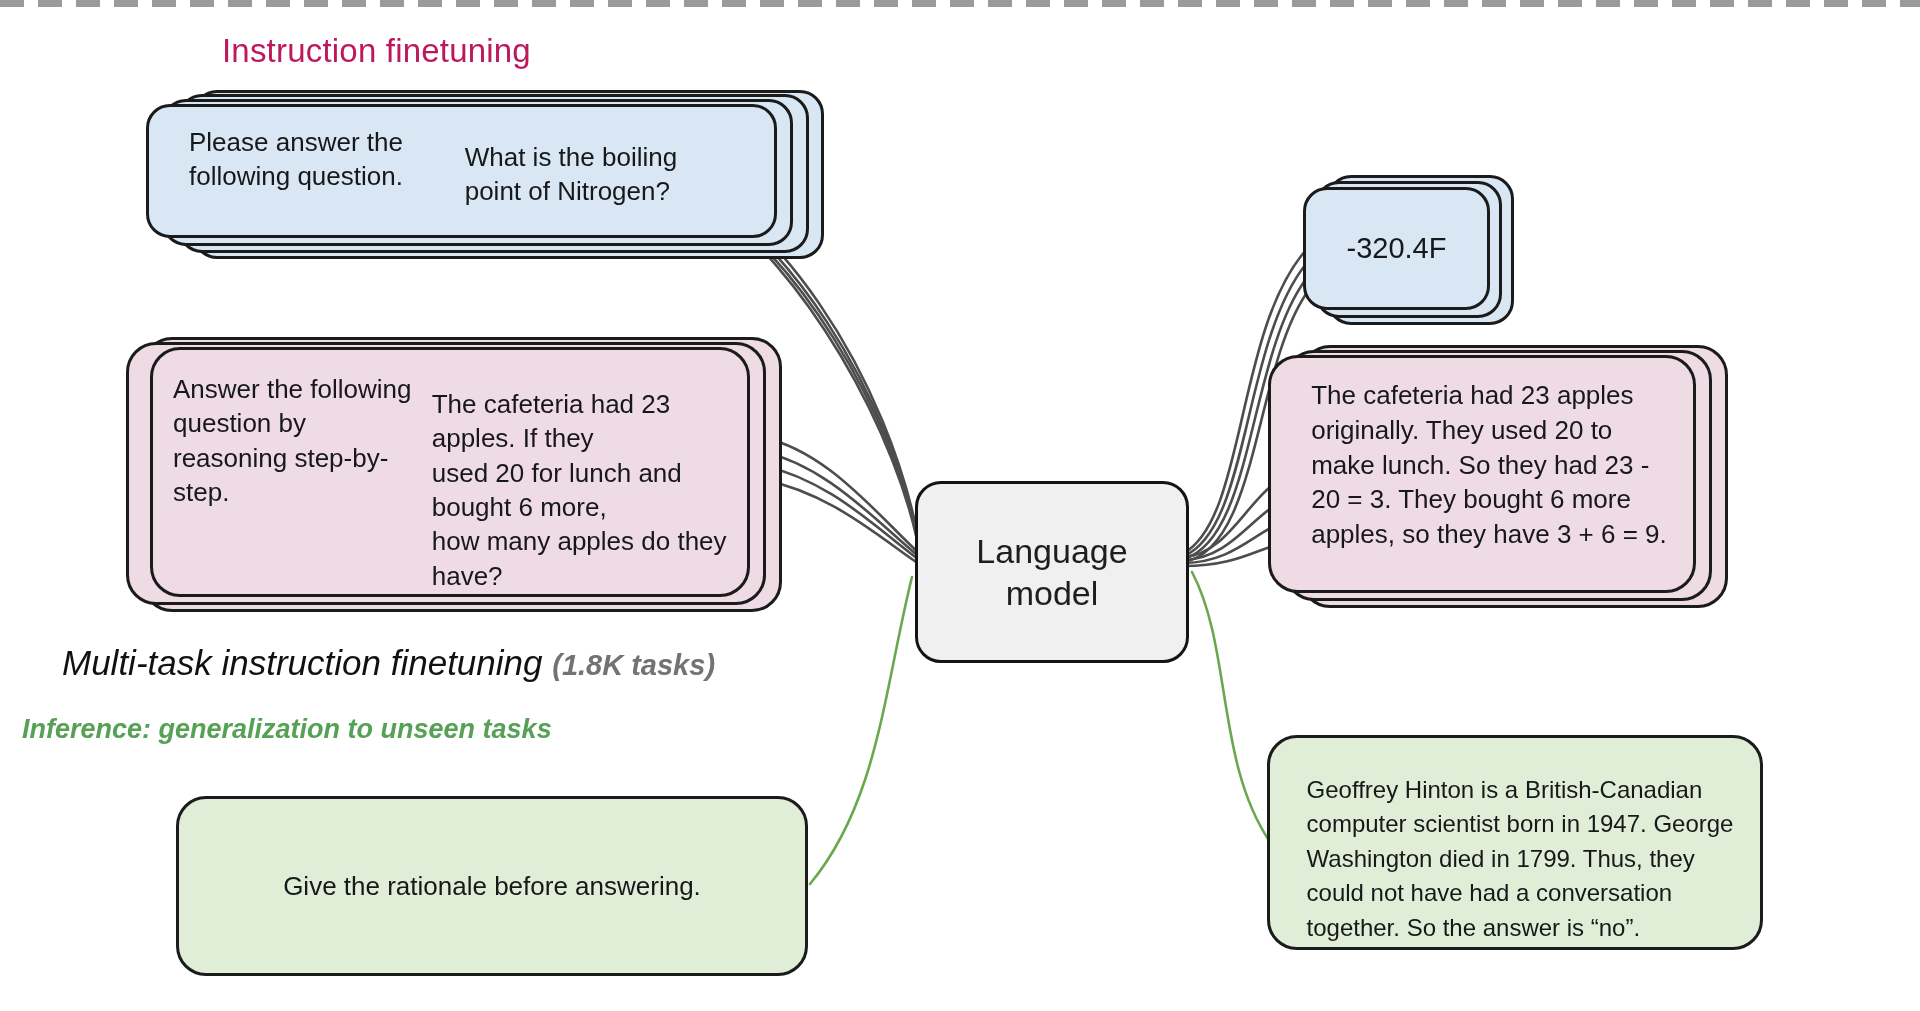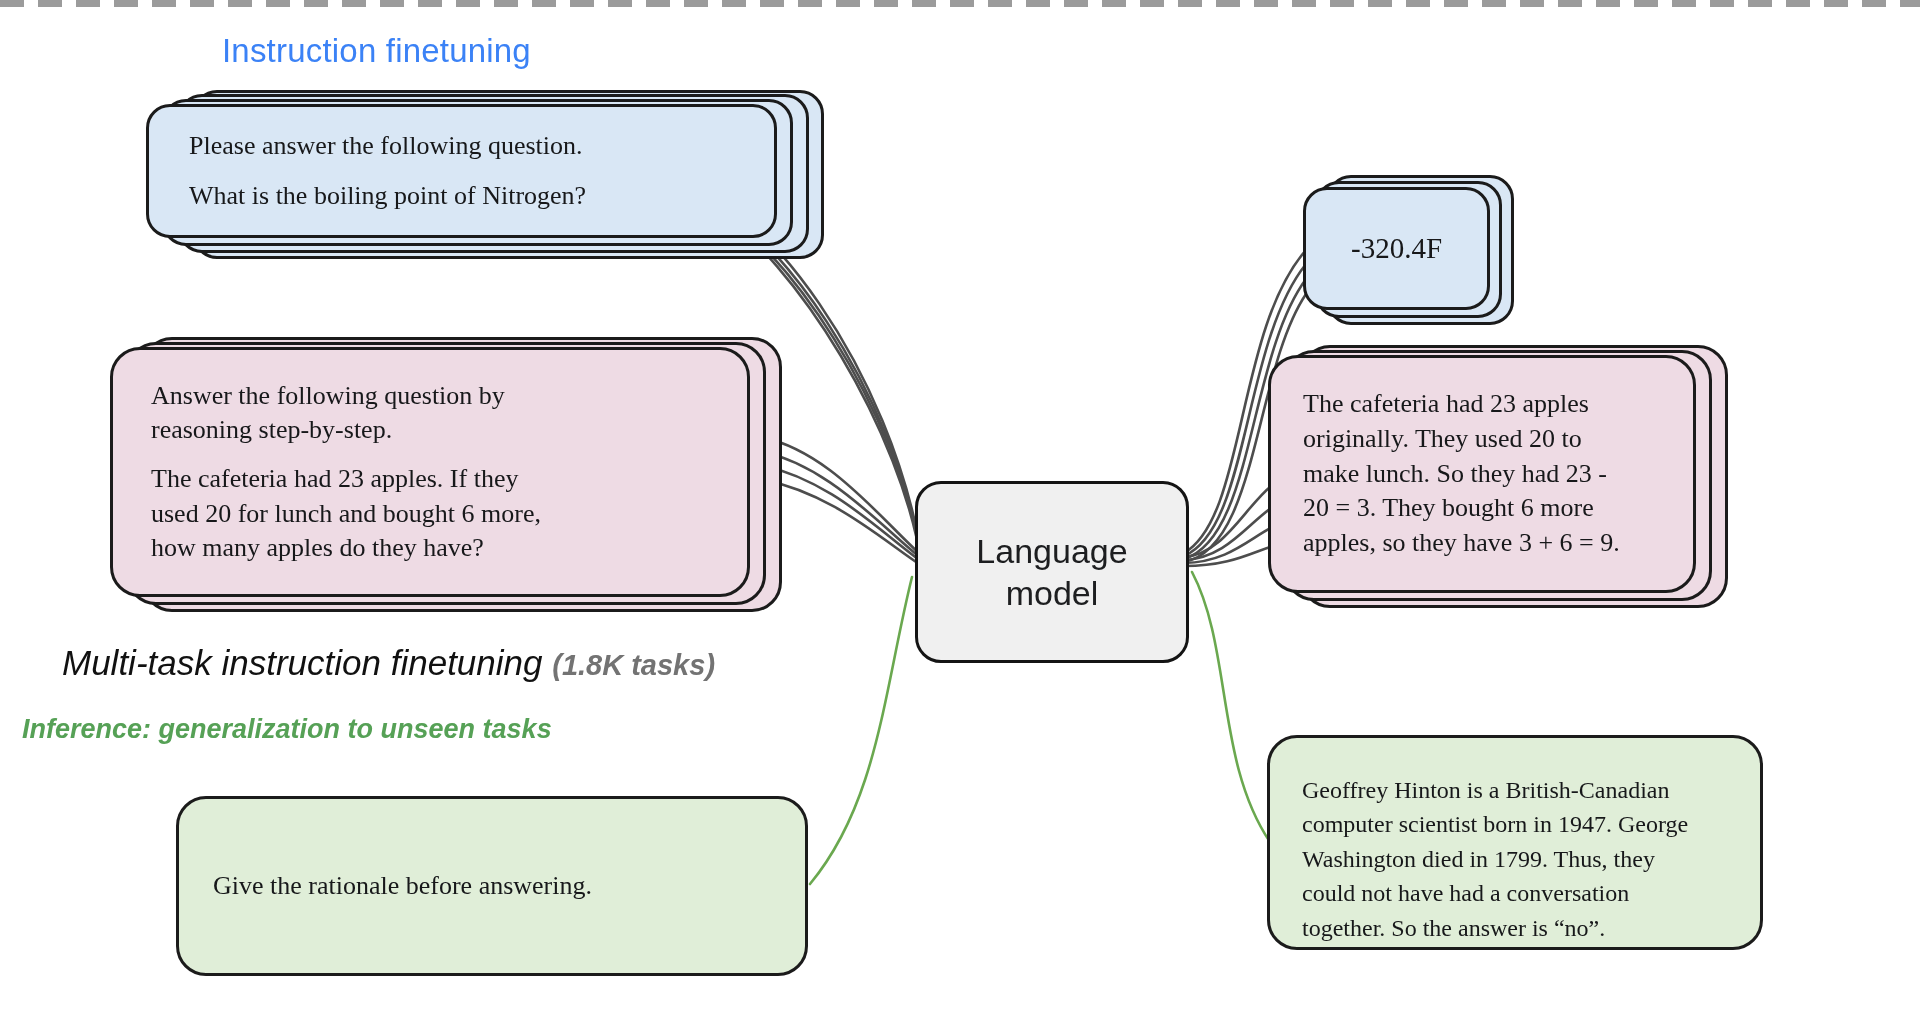--- a/index.html
+++ b/index.html
@@ -4,56 +4,56 @@
 <style>
   html,body { margin:0; padding:0; background:#ffffff; }
   #page {
     position:relative; width:1920px; height:1011px; overflow:hidden;
     font-family:"Liberation Sans","DejaVu Sans",sans-serif; color:#17181a;
     background:#ffffff;
   }
   #connectors { position:absolute; left:0; top:0; z-index:1; }
 
   
-  .sec-title { position:absolute; z-index:3; font-size:33px; font-weight:500; color:#3b82f6; letter-spacing:0.2px; }
+  .sec-title { position:absolute; z-index:3; font-size:33px; font-weight:500; color:#be185d; letter-spacing:0.2px; }
   .multitask { position:absolute; z-index:3; font-size:35px; font-style:italic; color:#111111; }
   .multitask .tasks { font-weight:bold; color:#737373; font-size:29px; }
   .inference { position:absolute; z-index:3; font-size:27px; font-style:italic; font-weight:bold; color:#56a156; }
 
   
   .dashes {
     position:absolute; left:0; top:695; width:1920px; height:7px; z-index:2;
     background:repeating-linear-gradient(90deg,#9b9b9b 0 24px,transparent 24px 38px);
   }
 
   
   .stack { position:absolute; z-index:2; }
   .layer { position:absolute; box-sizing:border-box; border:3px solid #1b1b1b; }
   .back1 { left:16px; right:-16px; top:-5px;  bottom:-8px;  z-index:1; }
   .back2 { left:32px; right:-32px; top:-10px; bottom:-15px; z-index:0; }
   .back3 { left:47px; right:-47px; top:-14px; bottom:-21px; z-index:-1; }
   .sm .back1 { left:12px; right:-12px; top:-6px;  bottom:-8px; }
   .sm .back2 { left:24px; right:-24px; top:-12px; bottom:-15px; }
-  .face { inset:0; z-index:2; display:flex; flex-direction:column; justify-content:center;font-family:Liberation Serif, serif; }
+  .face { inset:0; z-index:2; display:flex; justify-content:center; }
 
   .blue  { background:#d9e7f5; }
   .pink  { background:#eedbe4; }
   .green { background:#e0eed8; }
   .r24 { border-radius:24px; }
   .r30 { border-radius:30px; }
 
   .card-text { white-space:pre-line; line-height:1.32; color:#17181a; }
   .para + .para { margin-top:15px; }
 
   
   #instr-input  { left:146px; top:104px; width:631px; height:134px; }
   #instr-input .face { padding:18px 40px; font-size:26px; }
 
   #cot-input { left:110px; top:347px; width:640px; height:250px; }
-  #cot-input .face { padding:22px 38px; font-size:26px; }
+  #cot-input .face { padding:22px 20px; font-size:26px;margin-left:40px; }
 
   #infer-input { left:176px; top:796px; width:632px; height:180px; z-index:2; position:absolute; }
   #infer-input .face { padding:20px 34px; font-size:26px; }
 
   #instr-output { left:1303px; top:187px; width:187px; height:123px; }
   #instr-output .face { padding:10px; font-size:29px; align-items:center; }
 
   #cot-output { left:1268px; top:355px; width:428px; height:238px; }
   #cot-output .face { padding:20px 18px 20px 32px; font-size:26px; }
   #cot-output .card-text { line-height:1.34; }

